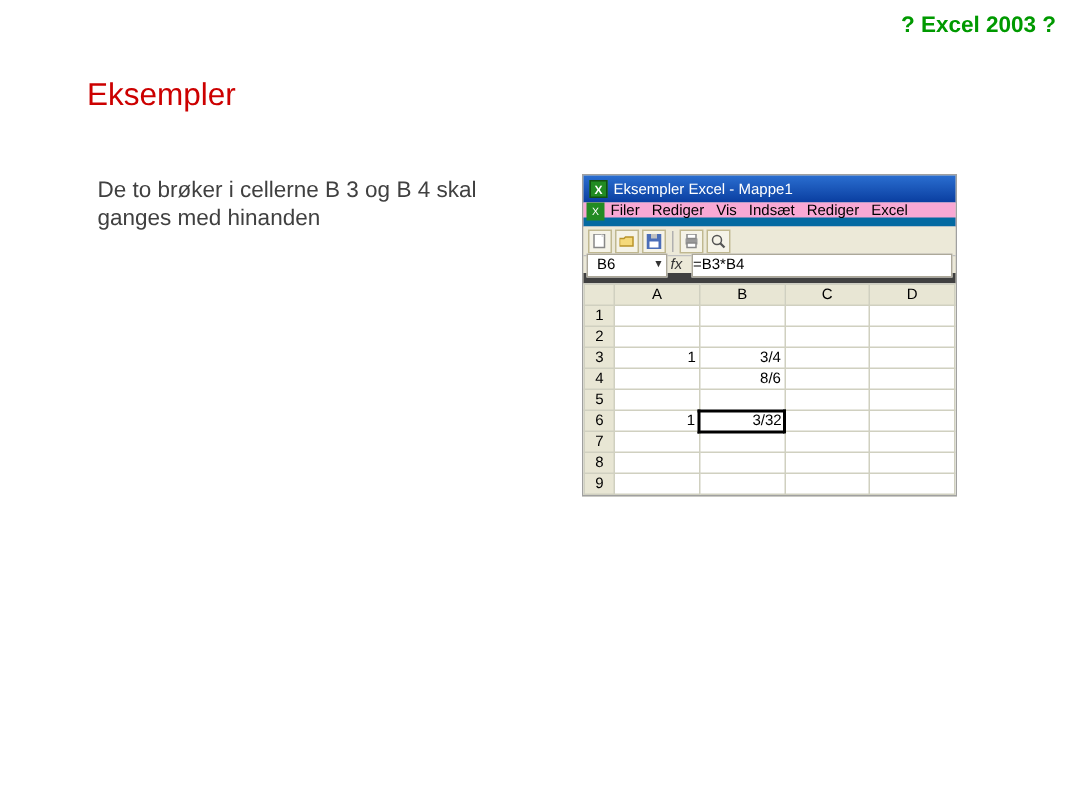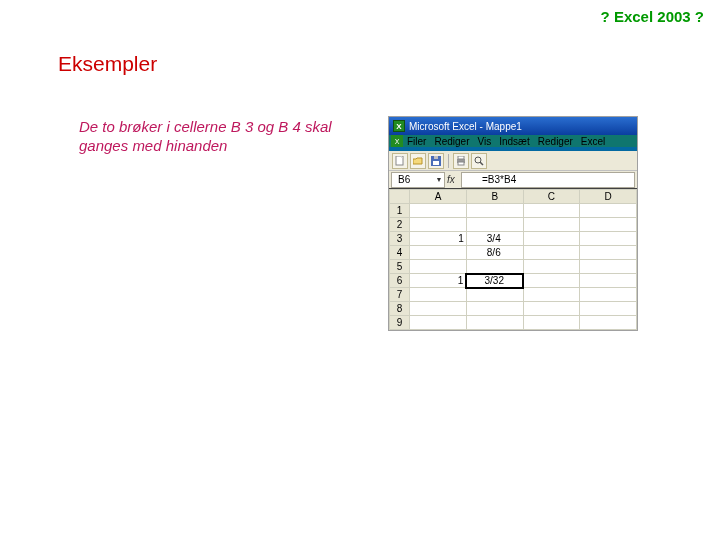--- a/index.html
+++ b/index.html
@@ -22,26 +22,25 @@
     position: absolute;
     top: 52px;
     left: 58px;
     color: #cc0000;
     font-size: 21px;
     font-weight: normal;
   }
   .body-text {
     position: absolute;
     top: 118px;
-    left: 79px;
+    left: 65px;
     width: 260px;
-    color: #be185d;
+    color: #404040;
     font-size: 15px;
     line-height: 1.25;
-    font-style: italic;
   }
 
   
   .excel-shot {
     position: absolute;
     top: 116px;
     left: 388px;
     width: 250px;
     border: 1px solid #a0a0a0;
     font-family: Tahoma, Arial, sans-serif;
@@ -67,27 +66,27 @@
     align-items: center;
     justify-content: center;
     font-size: 8px;
     font-weight: bold;
     color: #fff;
     border: 1px solid #115011;
   }
   
   .menubar {
     display: flex;
-    align-items: flex-end;
+    align-items: flex-start;
     height: 16px;
-    background: #0f766e;
+    background: #f9a8d4;
     padding: 0 2px;
     font-size: 10px;
     color: #000;
-    border-bottom: 4px solid #0369a1;
+    border-bottom: 6px solid #0369a1;
   }
   .menubar .app-icon {
     width: 12px;
     height: 12px;
     background: #228b22;
     margin-right: 4px;
     font-size: 7px;
     color:#fff;
     display:flex;
     align-items:center;
@@ -122,21 +121,21 @@
     height: 14px;
     background: #b0b0b0;
     margin: 0 2px;
   }
   
   .formulabar {
     display: flex;
     align-items: center;
     height: 18px;
     background: #ece9d8;
-    border-bottom: 1px solid #404040;
+    border-bottom: 7px solid #404040;
     font-size: 10px;
   }
   .namebox {
     width: 54px;
     height: 16px;
     background: #ffffff;
     border: 1px solid #aca899;
     margin: 0 2px;
     display: flex;
     align-items: center;
@@ -153,21 +152,21 @@
     width: 14px;
     font-style: italic;
     color: #333;
   }
   .formula-input {
     flex: 1;
     height: 16px;
     background: #ffffff;
     border: 1px solid #aca899;
     margin-right: 2px;
-    padding-left: 20px;
+    padding-left: 0;
     display: flex;
     align-items: center;
   }
   
   .grid {
     background: #ffffff;
     border-collapse: collapse;
     width: 100%;
   }
   .grid th, .grid td {
@@ -184,21 +183,21 @@
   }
   .grid th.corner {
     width: 20px;
     background: #e8e6d4;
   }
   .grid th.rowhdr {
     width: 20px;
     background: #e8e6d4;
   }
   .grid td {
-    text-align: center;
+    text-align: right;
     padding-right: 2px;
     background: #ffffff;
   }
   .grid td.selected {
     border: 2px solid #000000;
     padding-right: 1px;
     margin-top: 12px;
   }
   .grid td.leftnum {
     text-align: right;
@@ -214,21 +213,21 @@
 <div class="header-title">? Excel 2003 ?</div>
 
 <div class="section-heading">Eksempler</div>
 
 <div class="body-text">De to brøker i cellerne B 3 og B 4 skal ganges med hinanden</div>
 
 <div class="excel-shot">
 
   <div class="titlebar">
     <div class="excel-logo">X</div>
-    <span>Microsoft Excel - Mappe1</span>
+    <span>Eksempler Excel - Mappe1</span>
   </div>
 
   <div class="menubar">
     <div class="app-icon">X</div>
     <span class="menuitem">Filer</span>
     <span class="menuitem">Rediger</span>
     <span class="menuitem">Vis</span>
     <span class="menuitem">Indsæt</span>
     <span class="menuitem">Rediger</span>
     <span class="menuitem">Excel</span>

